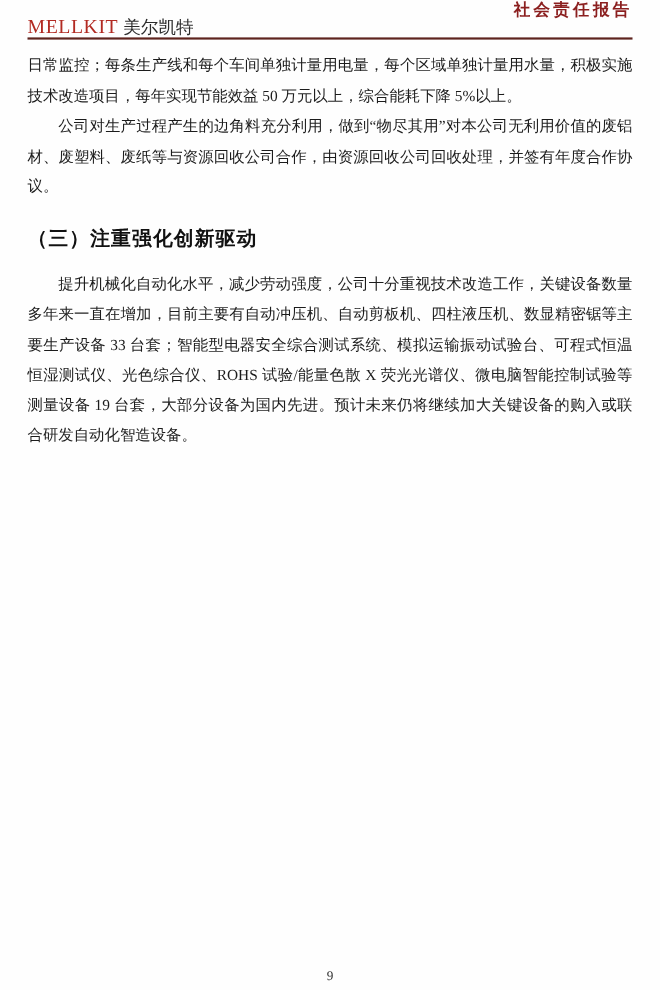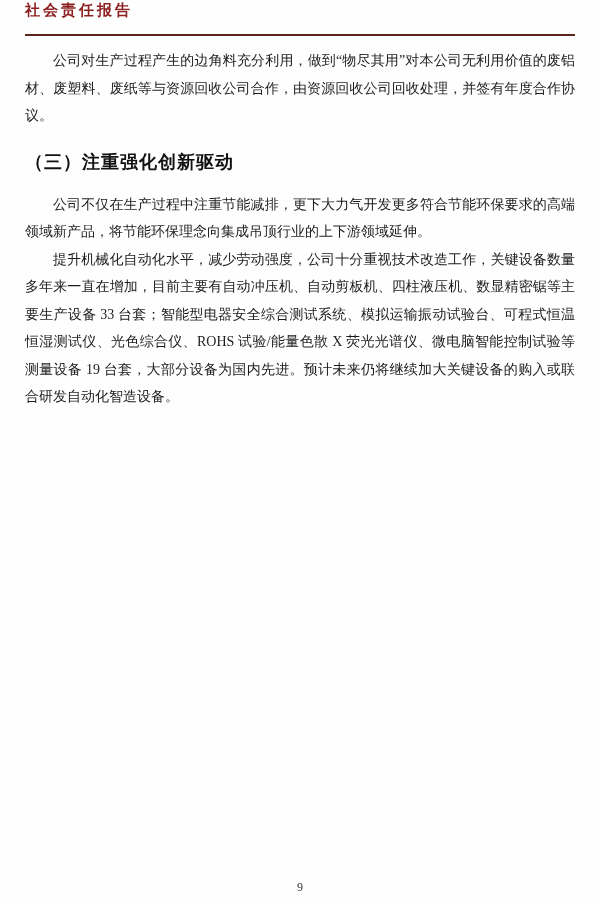--- a/index.html
+++ b/index.html
@@ -65,31 +65,35 @@
     font-size:12px;
     color:#333333;
   }
 </style>
 </head>
 <body>
 
 <div class="page">
 
   <div class="header">
+    <div class="brand">
+      <span class="latin">MELLKIT</span>
+      <span class="cn">美尔凯特</span>
+    </div>
     <div class="doc-title">社会责任报告</div>
   </div>
 
   <div class="content">
+    <p class="continuation">日常监控；每条生产线和每个车间单独计量用电量，每个区域单独计量用水量，积极实施技术改造项目，每年实现节能效益 50 万元以上，综合能耗下降 5%以上。</p>
 
 
     <p>公司对生产过程产生的边角料充分利用，做到“物尽其用”对本公司无利用价值的废铝材、废塑料、废纸等与资源回收公司合作，由资源回收公司回收处理，并签有年度合作协议。</p>
 
     <h2>（三）注重强化创新驱动</h2>
 
-    <p>公司不仅在生产过程中注重节能减排，更下大力气开发更多符合节能环保要求的高端领域新产品，将节能环保理念向集成吊顶行业的上下游领域延伸。</p>
     <p>提升机械化自动化水平，减少劳动强度，公司十分重视技术改造工作，关键设备数量多年来一直在增加，目前主要有自动冲压机、自动剪板机、四柱液压机、数显精密锯等主要生产设备 33 台套；智能型电器安全综合测试系统、模拟运输振动试验台、可程式恒温恒湿测试仪、光色综合仪、ROHS 试验/能量色散 X 荧光光谱仪、微电脑智能控制试验等测量设备 19 台套，大部分设备为国内先进。预计未来仍将继续加大关键设备的购入或联合研发自动化智造设备。</p>
   </div>
 
   <div class="footer">
     <span>9</span>
   </div>
 
 </div>
 
 </body></html>

